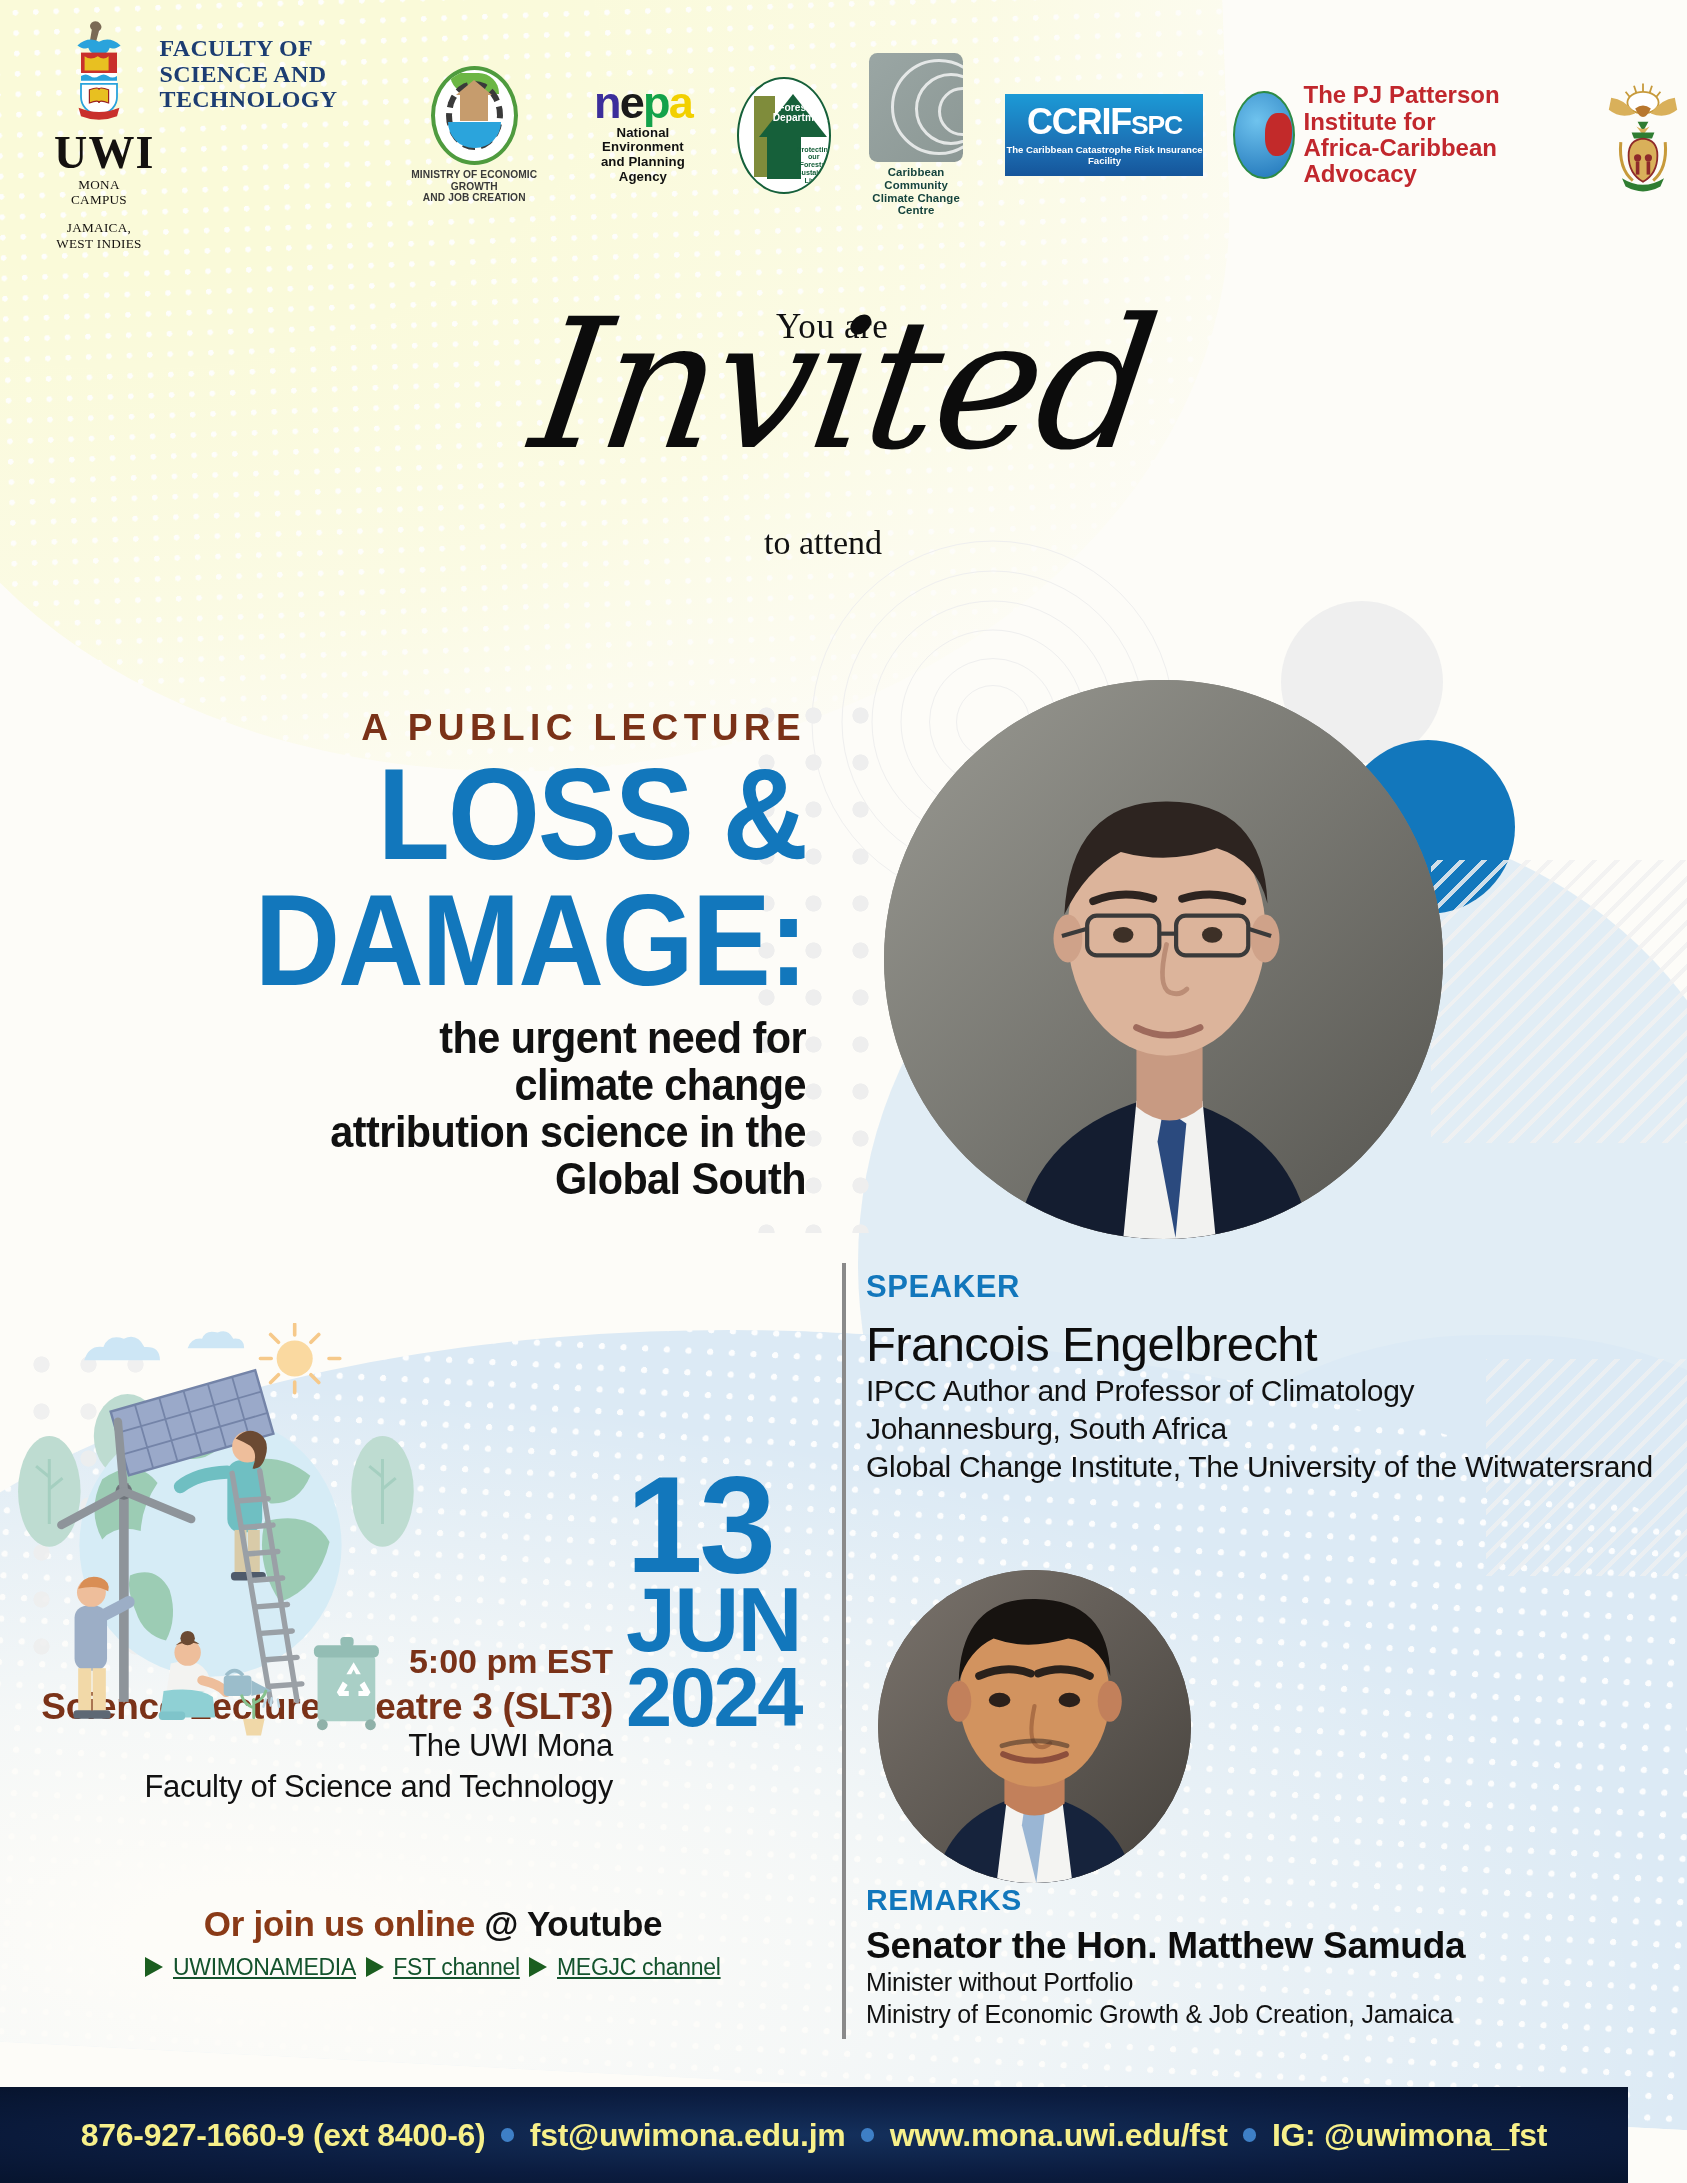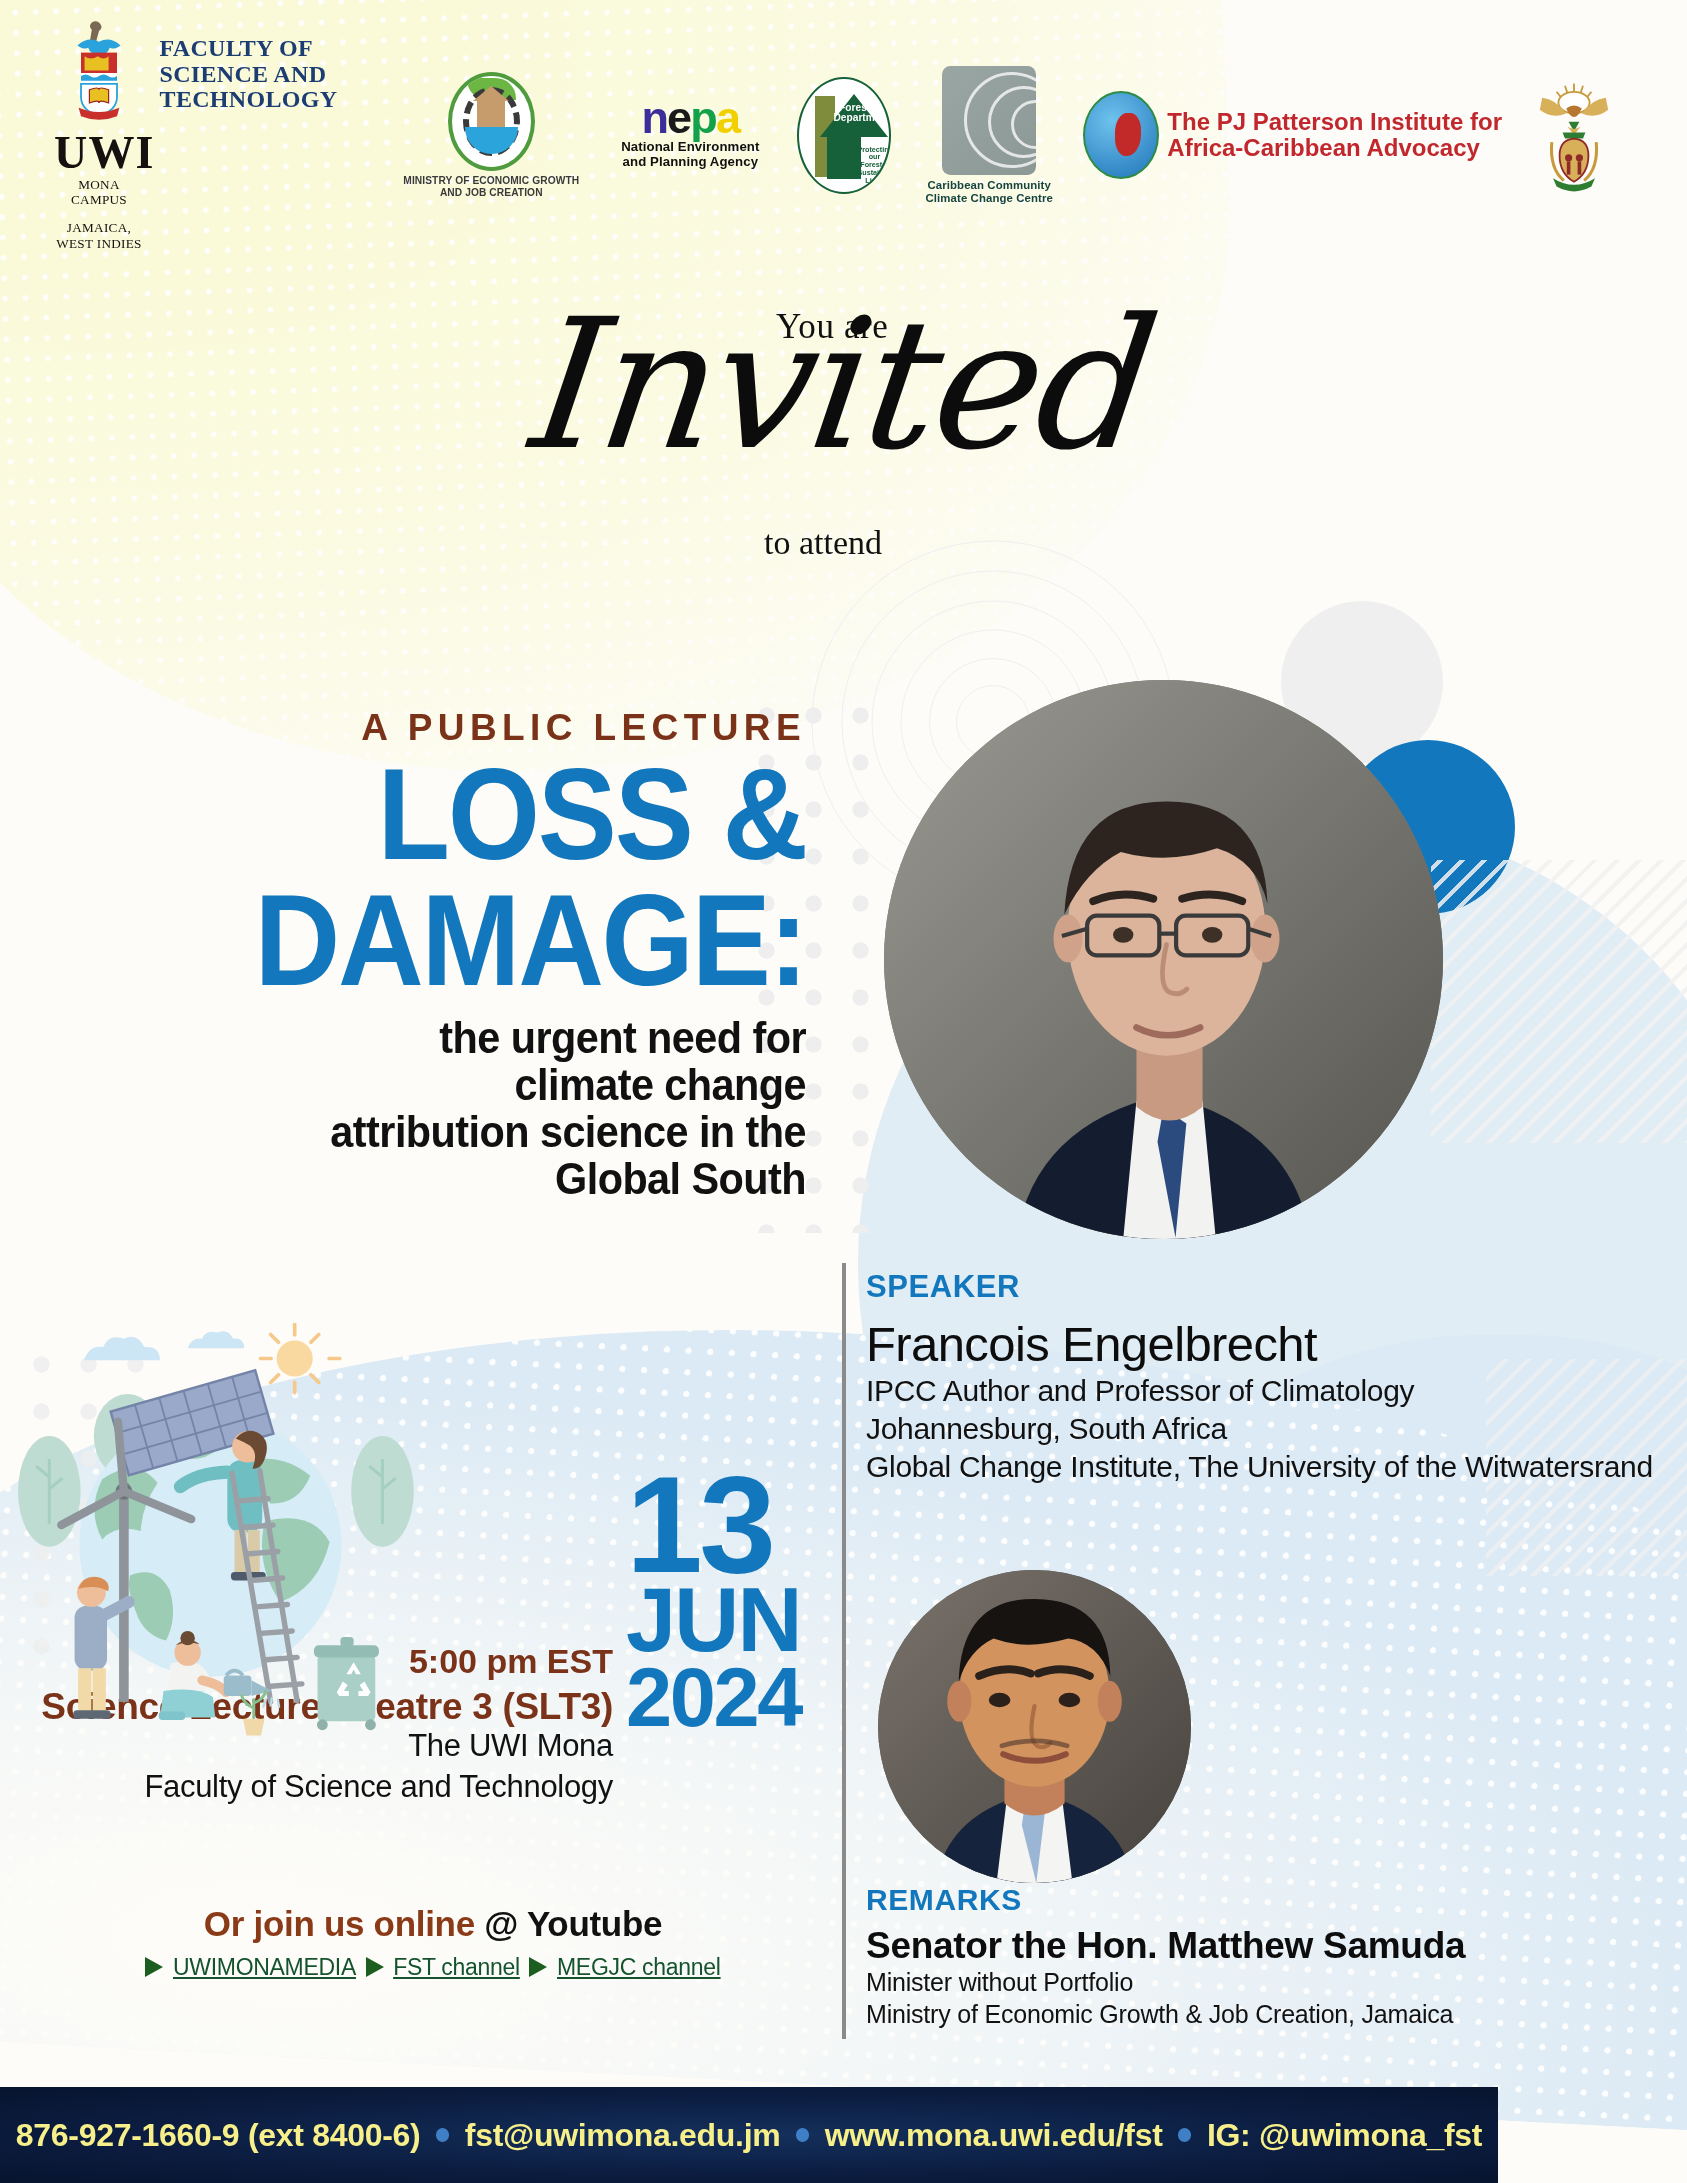--- a/index.html
+++ b/index.html
@@ -168,21 +168,21 @@
   .yt-head .or{color:#8A3A17;}
   .yt-head .at{color:#111;}
   .yt-links{margin-top:9.6px;display:flex;align-items:center;justify-content:center;gap:9.6px;}
   .yt-links .tri{width:0;height:0;border-left:18px solid #1B5E20;border-top:10.8px solid transparent;border-bottom:10.8px solid transparent;}
   .yt-links a{color:#14532d;font-size:23px;text-decoration:underline;letter-spacing:-0.3px;}
 
   
   .illus{position:absolute;left:12px;top:1323px;width:409px;height:421px;}
 
   
-  .footer{position:absolute;left:0;bottom:0;width:1498px;height:96px;
+  .footer{position:absolute;left:0;bottom:0;width:1628px;height:96px;
     background:radial-gradient(ellipse at 50% 50%, #14305C 0%, #0B1C3F 60%, #07142E 100%);
     display:flex;align-items:center;justify-content:center;}
   .footer-inner{display:flex;align-items:center;gap:15.6px;color:#F7F08A;font-weight:700;font-size:32px;letter-spacing:-0.3px;}
   .dot{width:13.2px;height:13.2px;border-radius:50%;background:#3E7FC6;display:inline-block;}
 </style>
 </head>
 <body>
 
 <div class="poster">
 
@@ -273,20 +273,26 @@
     <div class="logo-block cccc">
       <div class="box">
         <div class="ark" style="width:90px;height:90px;top:6px;"></div>
         <div class="ark" style="width:66px;height:66px;top:20.4px;"></div>
         <div class="ark" style="width:43px;height:43px;top:34px;"></div>
       </div>
       <div class="logo-cap cap">Caribbean Community</div>
       <div class="logo-cap cap" style="margin-top:0">Climate Change Centre</div>
     </div>
 
+    <div class="logo-block ccrif">
+      <div class="box">
+        <div class="big"><span>CCRIF</span><i>SPC</i></div>
+        <div class="small">The Caribbean Catastrophe Risk Insurance Facility</div>
+      </div>
+    </div>
 
     <div class="logo pjp">
       <div class="globe">
           <div class="africa"></div>
         </div>
       <div class="txt">
         <div>The PJ Patterson Institute for</div>
         <div>Africa-Caribbean Advocacy</div>
       </div>
     </div>

